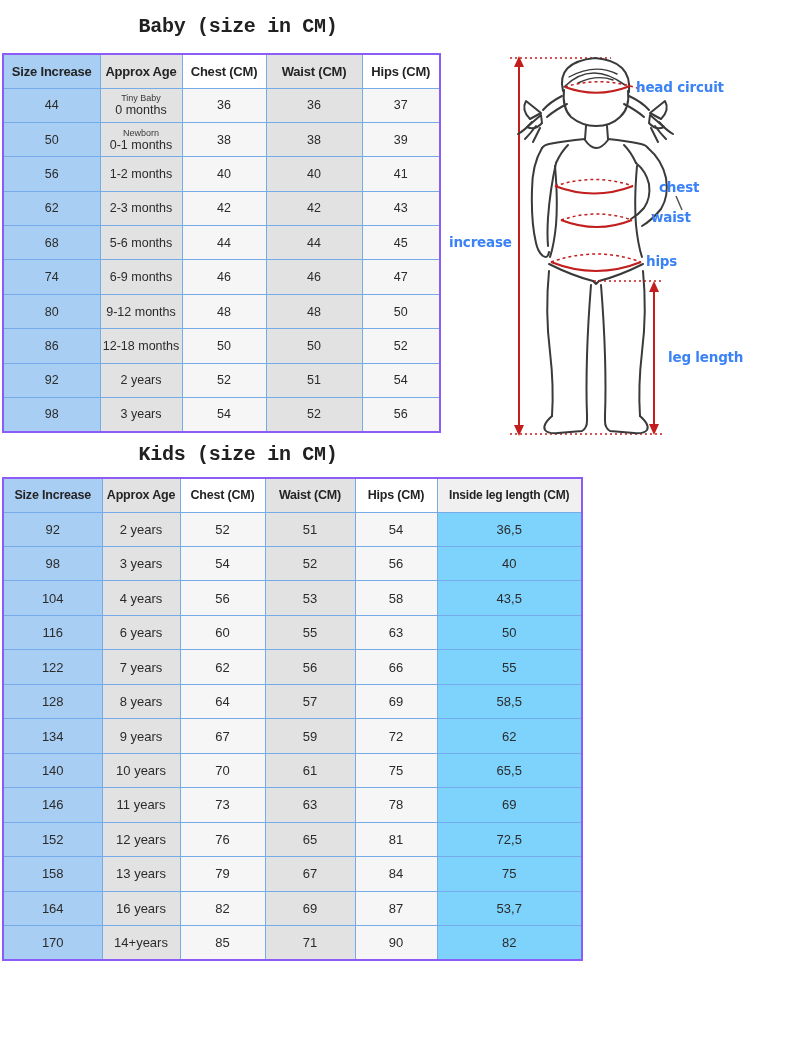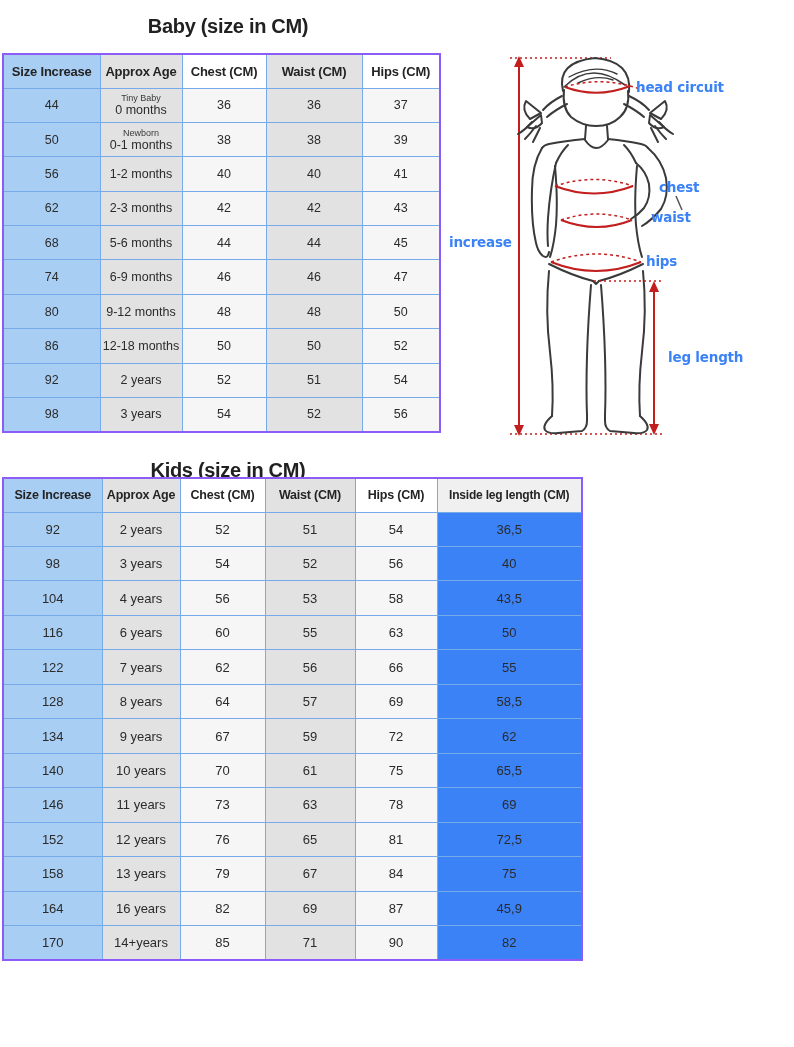--- a/index.html
+++ b/index.html
@@ -1,43 +1,43 @@
 <!DOCTYPE html>
 <html><head>
 <meta charset="utf-8">
 <style>
   html,body{margin:0;padding:0;background:#fff;}
   .canvas{position:relative;width:794px;height:1047px;background:#ffffff;overflow:hidden;
           font-family:"Liberation Sans",sans-serif;color:#262626;}
   .title{position:absolute;margin:0;width:456px;text-align:center;
-         font-family:Liberation Sans, sans-serif;font-weight:bold;font-size:20px;
-         color:#212121;letter-spacing:-0.3px;}
+         font-family:Liberation Mono, monospace;font-weight:bold;font-size:20px;
+         color:#212121;letter-spacing:-0.3px;padding-left:10px;}
   .baby-title{left:0;top:15px;}
-  .kids-title{left:0;top:443px;margin-top:16px;}
+  .kids-title{left:0;top:443px;}
 
   table.sizes{position:absolute;border-collapse:collapse;table-layout:fixed;
               border:2px solid #8b5cf6;background:#fff;}
   table.baby{left:2px;top:53px;width:437px;}
   table.kids{left:2px;top:477px;width:580px;}
   .sizes th,.sizes td{border:1px solid #74abe8;text-align:center;vertical-align:middle;
                       padding:0;overflow:hidden;}
   .sizes thead tr{height:34px;}
   table.baby tbody tr{height:34.4px;}
   table.kids tbody tr{height:34.47px;}
   .sizes th{font-weight:bold;font-size:13px;color:#242424;letter-spacing:-0.2px;}
   table.kids th{font-size:12.5px;}
   table.kids th.c5{font-size:12px;}
   .sizes td{font-size:12.5px;color:#2b2b2b;}
   table.kids td{font-size:13px;}
   .c0{background:#a9cef3;}
   .c1{background:#e2e2e2;}
   .c2{background:#f6f6f6;}
   .c3{background:#e2e2e2;}
   .c4{background:#f6f6f6;}
-  .c5{background:#3b82f6;}
+  .c5{background:#7dd3fc;}
   th.c2,th.c4{background:#ffffff;}
   th.c5{background:#f0f0f0;margin-top:48px;}
   .note{display:block;font-size:9px;line-height:10px;color:#3a3a3a;}
   .note:empty{display:none;}
   .agemain{display:block;font-size:12.5px;line-height:14px;}
 
   .figure{position:absolute;left:445px;top:50px;width:330px;height:392px;}
   .figure svg{position:absolute;left:0;top:0;}
   .flabel{position:absolute;font-family:"DejaVu Sans",sans-serif;font-weight:bold;
           font-size:13.5px;color:#3b82f6;white-space:nowrap;letter-spacing:-0.2px;}
@@ -308,21 +308,21 @@
           <td class="c4">84</td>
           <td class="c5">75</td>
         </tr>
 
         <tr>
           <td class="c0">164</td>
           <td class="c1">16 years</td>
           <td class="c2">82</td>
           <td class="c3">69</td>
           <td class="c4">87</td>
-          <td class="c5">45,9</td>
+          <td class="c5">53,7</td>
         </tr>
 
         <tr>
           <td class="c0">170</td>
           <td class="c1">14+years</td>
           <td class="c2">85</td>
           <td class="c3">71</td>
           <td class="c4">90</td>
           <td class="c5">82</td>
         </tr>

